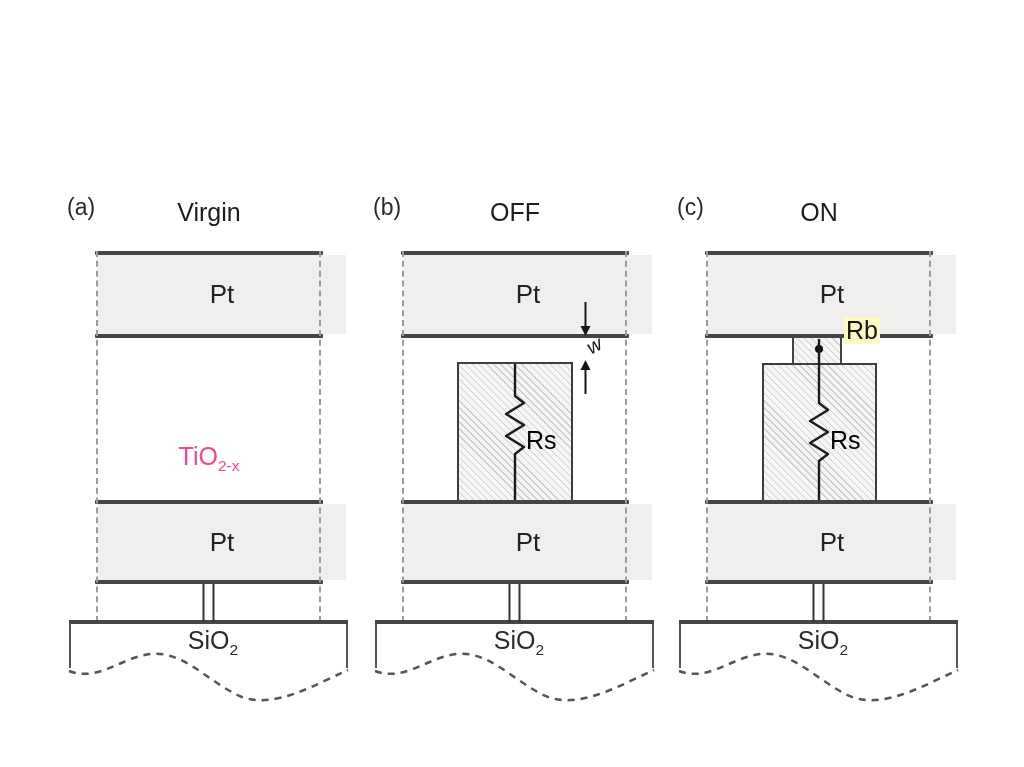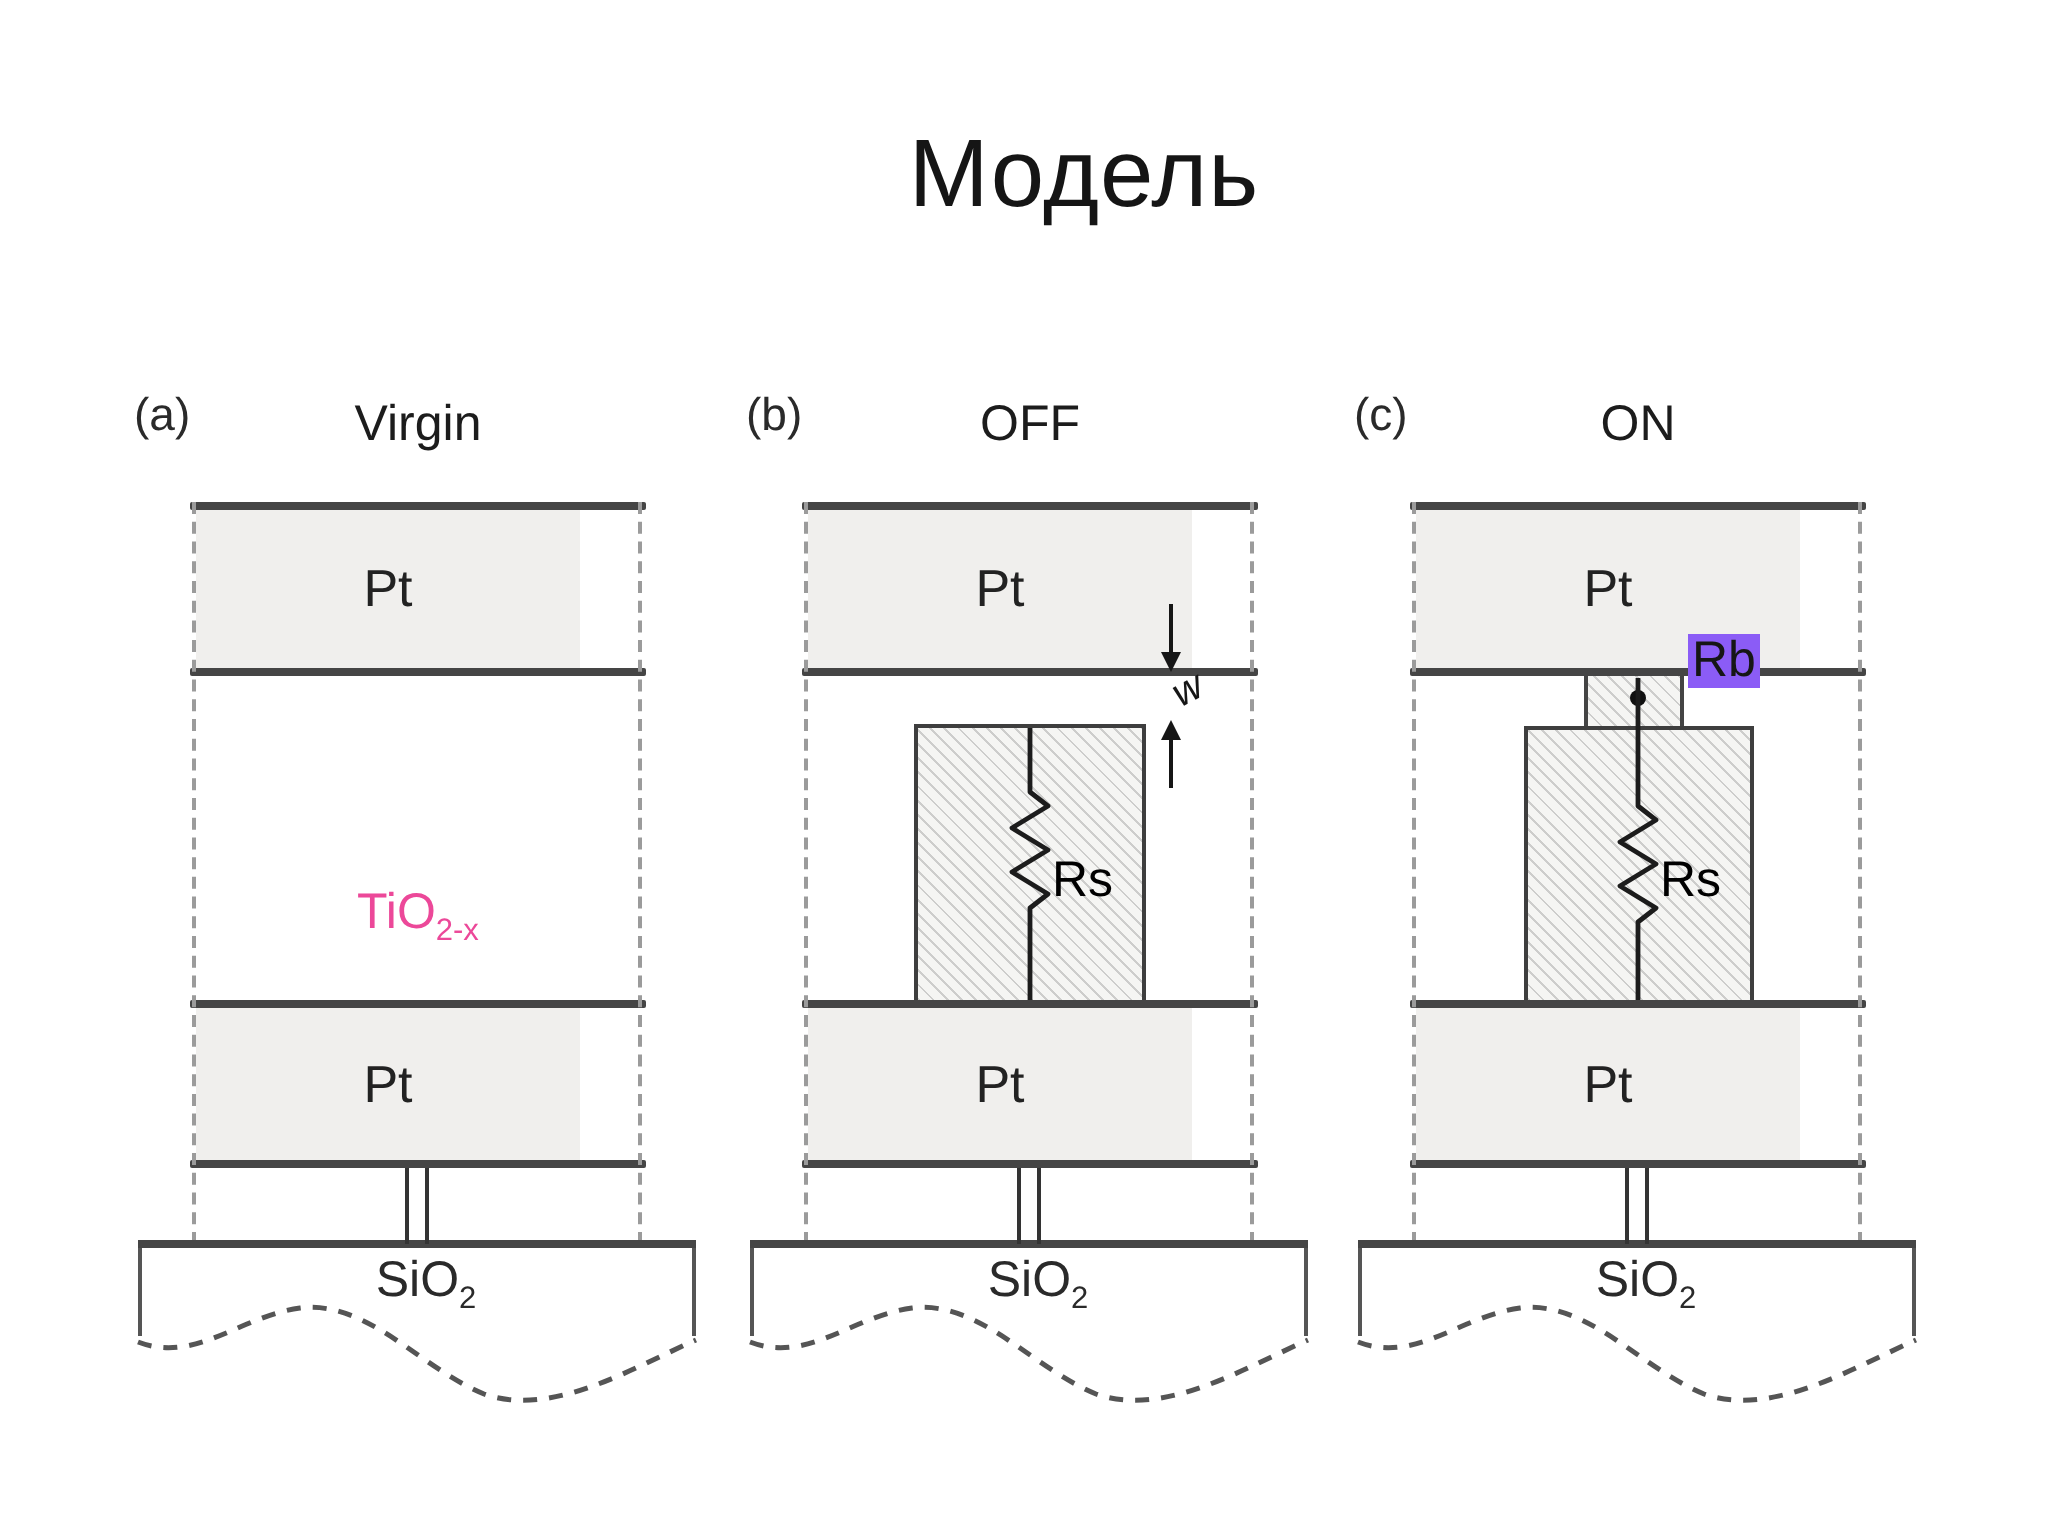--- a/index.html
+++ b/index.html
@@ -11,21 +11,21 @@
   .panel{position:absolute;top:190px;width:292px;height:530px;}
   .panel.pa{left:62px;} .panel.pb{left:368px;} .panel.pc{left:672px;}
 
   .idx{position:absolute;left:5px;top:4px;font-size:23px;color:#2a2a2a;}
   .state{position:absolute;left:36px;top:8px;width:222px;text-align:center;
          font-size:25px;color:#1c1c1c;}
 
   .hline{position:absolute;left:33px;width:228px;height:4px;background:#454545;border-radius:1px;}
   .l1{top:61px;} .l2{top:144px;} .l3{top:310px;} .l4{top:390px;}
 
-  .pt{position:absolute;left:36px;width:192px;background:#f0efed;display:flex;
+  .pt{position:absolute;left:36px;width:248px;background:#f0efed;display:flex;
       align-items:center;justify-content:center;font-size:26px;color:#222;}
   .pt-top{top:65px;height:79px;} .pt-bot{top:314px;height:76px;}
 
   .outline{position:absolute;left:34px;top:61px;width:225px;height:371px;box-sizing:border-box;
            border-left:2px dashed #9b9b9b;border-right:2px dashed #9b9b9b;}
 
   .oxide-label{position:absolute;left:36px;top:252px;width:222px;text-align:center;
                font-size:25px;color:#ec4899;}
   sub{font-size:0.62em;}
 
@@ -39,31 +39,30 @@
          background-image:repeating-linear-gradient(45deg,rgba(145,145,145,0.40) 0px,
                           rgba(145,145,145,0.40) 1px,transparent 1px,transparent 5px);}
   .channel{position:absolute;box-sizing:border-box;border:2px solid #3e3e3e;}
   .pb .channel{left:89px;top:172px;width:116px;height:140px;}
   .pc .channel{left:90px;top:173px;width:115px;height:139px;}
   .bridge{position:absolute;left:120px;top:148px;width:50px;height:26px;box-sizing:border-box;
           border-left:2px solid #444;border-right:2px solid #444;}
 
   .rs-label{position:absolute;left:158px;top:236px;font-size:25px;color:#000000;z-index:4;}
   .rb-label{position:absolute;left:172px;top:127px;font-size:25px;line-height:27px;color:#161616;
-            background:#8b5cf6;padding:0 2px;z-index:5;}
+            background:#fef9c3;padding:0 2px;z-index:5;}
   .w-label{position:absolute;left:219px;top:144px;font-size:20px;font-style:italic;font-weight:500;
            color:#161616;transform:rotate(-28deg);z-index:4;}
 
   .overlay{position:absolute;left:0;top:0;width:292px;height:525px;pointer-events:none;z-index:2;}
 </style>
 </head>
 <body>
 
 <div class="slide">
-  <h1 class="title">Модель</h1>
 
   <div class="figure">
 
     <div class="panel pa">
       <div class="idx">(a)</div>
       <div class="state">Virgin</div>
 
       <div class="hline l1"></div>
       <div class="pt pt-top">
         <span>Pt</span>

